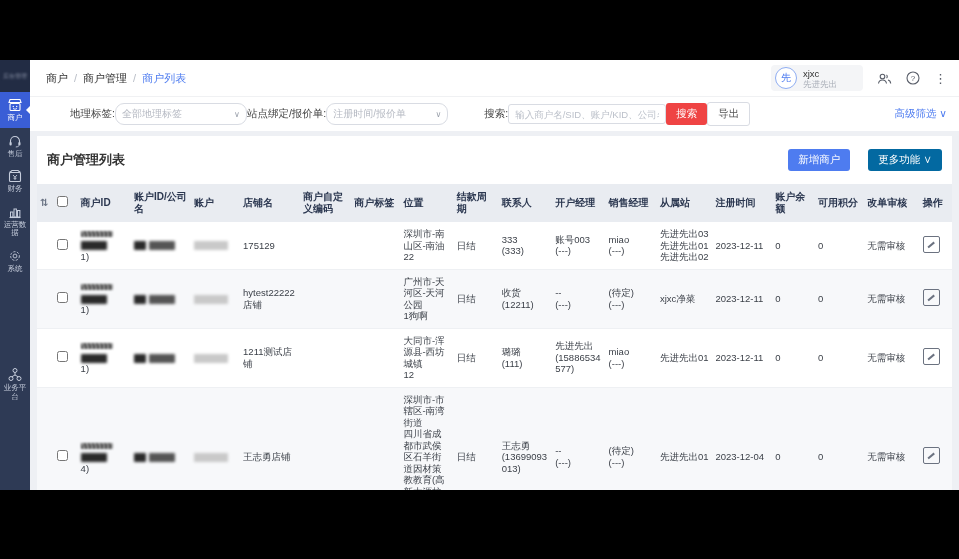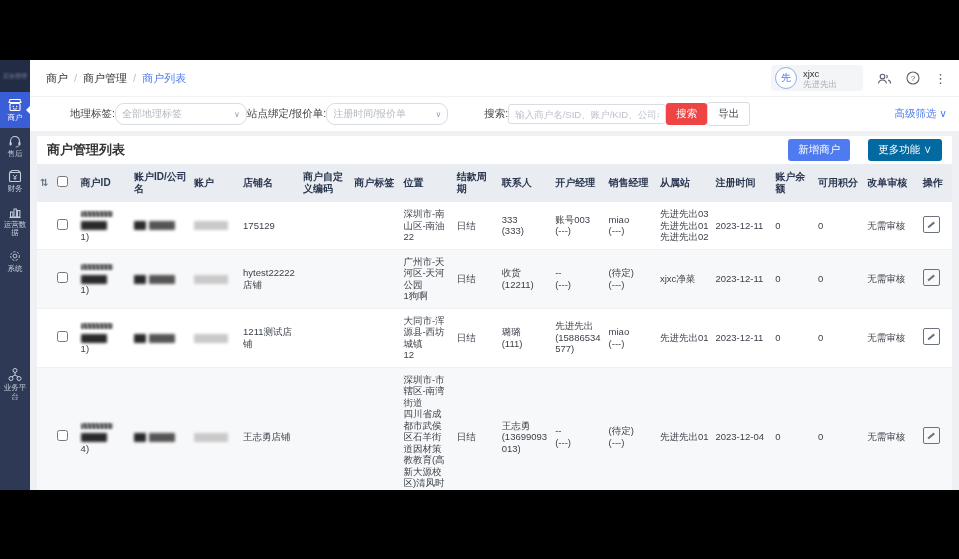--- a/index.html
+++ b/index.html
@@ -43,21 +43,21 @@
   .finput{height:20px;width:158px;border:1px solid #d9dce3;border-radius:3px;padding:0 6px;
     font-size:9.5px;color:#333;box-sizing:border-box;}
   .finput::placeholder{color:#bcc1ca;}
   .btn{border:none;border-radius:3px;font-size:10.5px;padding:4px 10px;cursor:pointer;white-space:nowrap;}
   .btn-search{background:#ef4444;color:#fff;font-family:Liberation Mono, monospace;}
   .btn-export{background:#fff;color:#555;border:1px solid #d9dce3;}
   .advfilter{margin-left:auto;color:#4e7cf0;font-size:10.5px;white-space:nowrap;cursor:pointer;}
   
   .content{flex:1;padding:5px 7px 0 7px;overflow:hidden;}
   .card{background:#fff;height:100%;display:flex;flex-direction:column;}
-  .card-head{display:flex;align-items:center;padding:3px 10px;}
+  .card-head{display:flex;align-items:center;padding:13px 10px;}
   .card-title{font-size:13px;font-weight:bold;color:#333;}
   .card-btns{margin-left:auto;display:flex;gap:18px;}
   .btn-add{background:#4e7cf0;color:#fff;}
   .btn-more{background:#0369a1;color:#fff;}
   table{width:100%;border-collapse:collapse;table-layout:fixed;}
   thead th{background:#e9ecf1;font-size:10px;color:#2b3750;text-align:left;padding:7px 3px;
     font-weight:bold;line-height:12px;}
   tbody td{font-size:9.5px;color:#3a3f47;padding:6px 3px;line-height:11.5px;vertical-align:middle;
     border-bottom:1px solid #eef0f3;word-break:break-all;}
   tbody tr:nth-child(even){background:#f7f8fa;}

